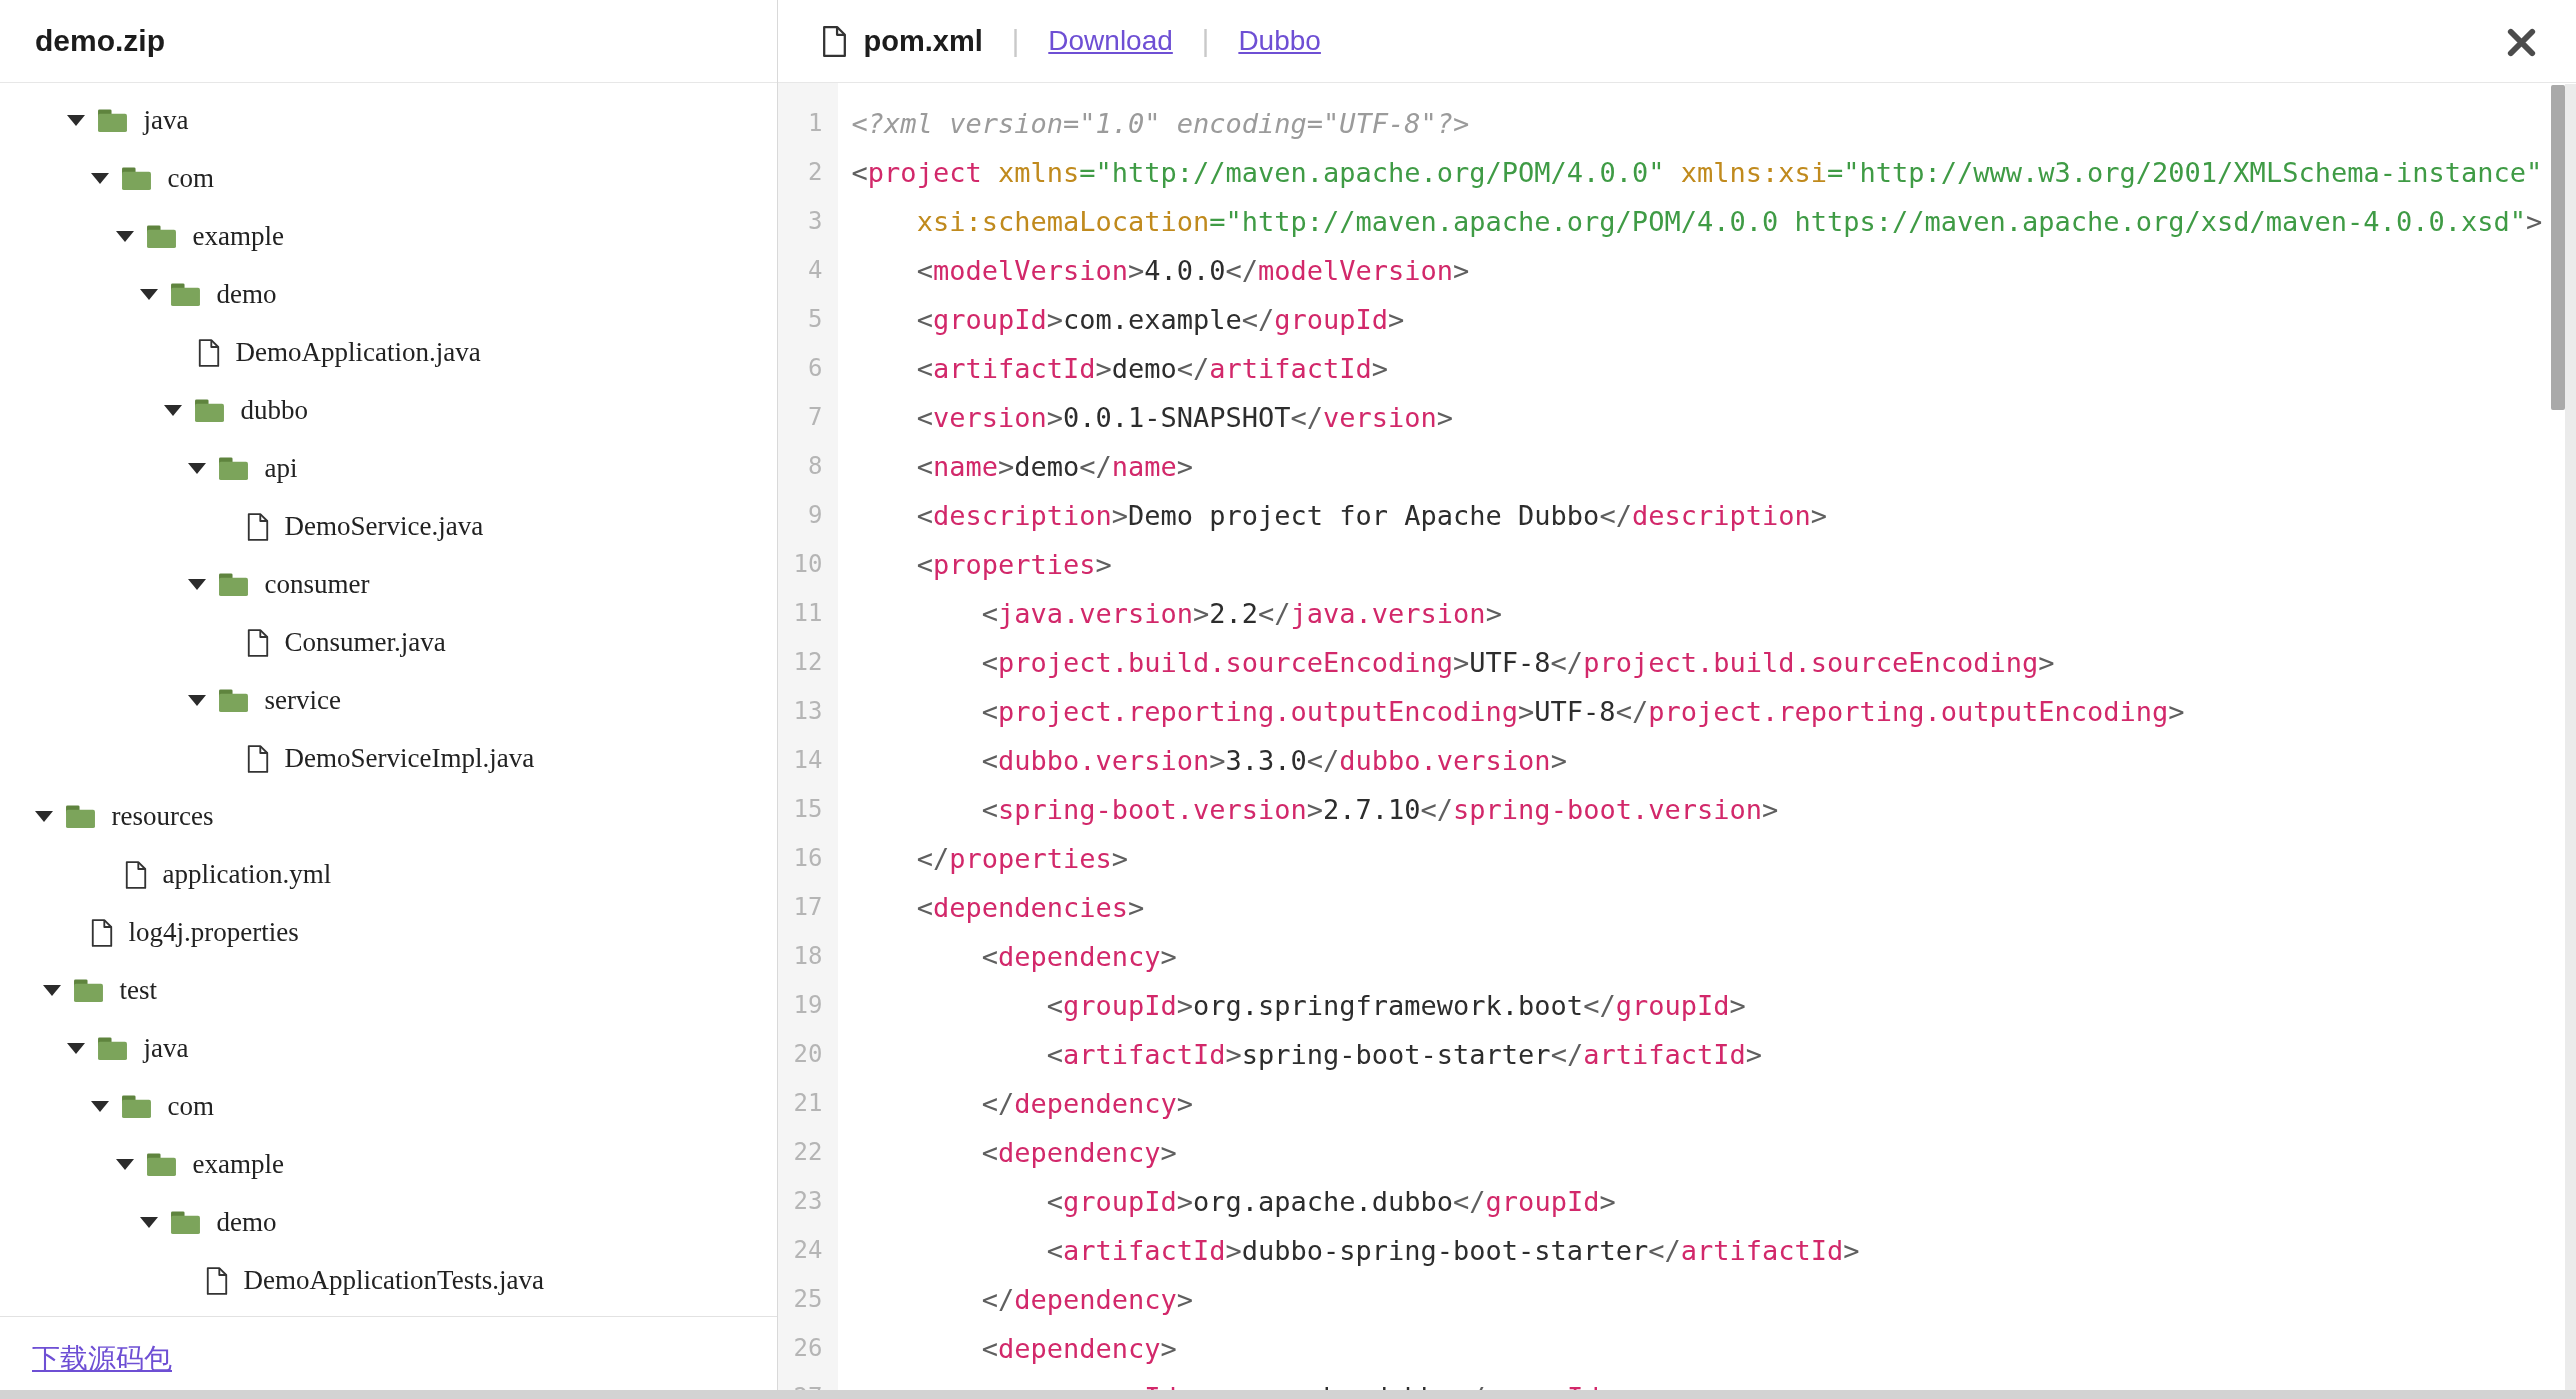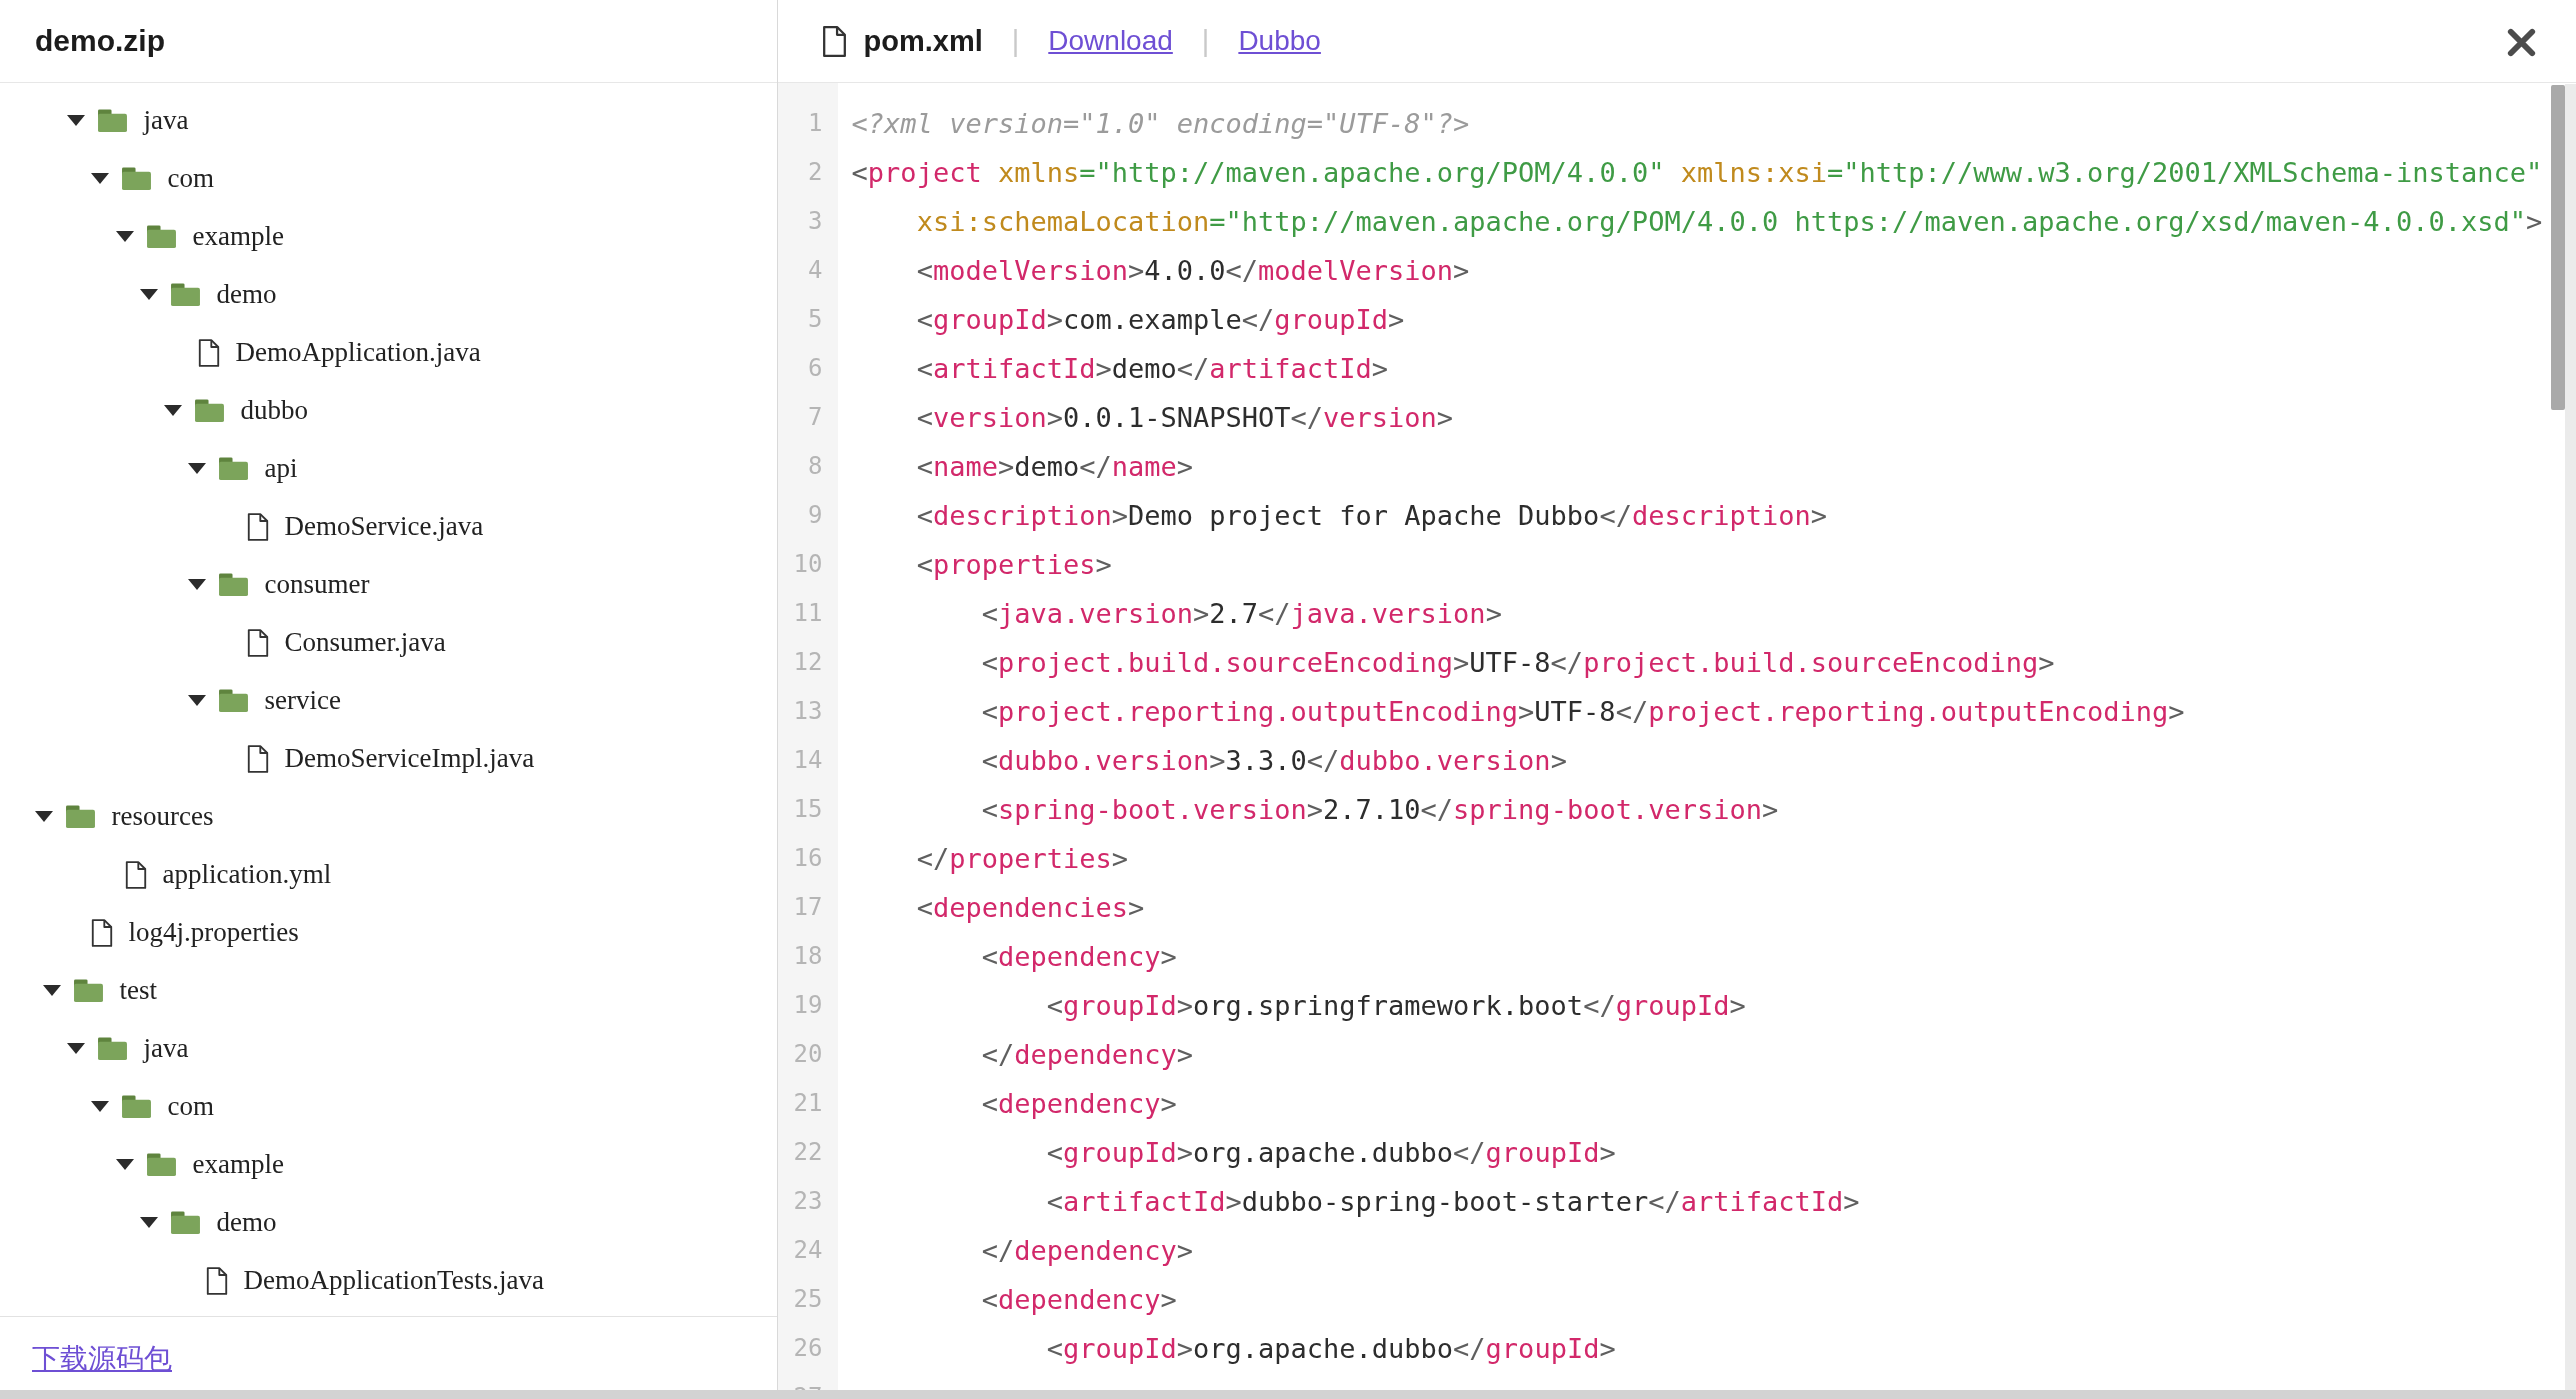--- a/index.html
+++ b/index.html
@@ -340,29 +340,30 @@
           <div class="code-line"><span class="tk-cm">&lt;?xml version="1.0" encoding="UTF-8"?&gt;</span></div>
           <div class="code-line"><span class="tk-br">&lt;</span><span class="tk-tag">project</span><span class="tk-txt"> </span><span class="tk-attr">xmlns</span><span class="tk-str">="http://maven.apache.org/POM/4.0.0"</span><span class="tk-txt"> </span><span class="tk-attr">xmlns:xsi</span><span class="tk-str">="http://www.w3.org/2001/XMLSchema-instance"</span></div>
           <div class="code-line"><span class="tk-txt">    </span><span class="tk-attr">xsi:schemaLocation</span><span class="tk-str">="http://maven.apache.org/POM/4.0.0 https://maven.apache.org/xsd/maven-4.0.0.xsd"</span><span class="tk-br">&gt;</span></div>
           <div class="code-line"><span class="tk-txt">    </span><span class="tk-br">&lt;</span><span class="tk-tag">modelVersion</span><span class="tk-br">&gt;</span><span class="tk-txt">4.0.0</span><span class="tk-br">&lt;/</span><span class="tk-tag">modelVersion</span><span class="tk-br">&gt;</span></div>
           <div class="code-line"><span class="tk-txt">    </span><span class="tk-br">&lt;</span><span class="tk-tag">groupId</span><span class="tk-br">&gt;</span><span class="tk-txt">com.example</span><span class="tk-br">&lt;/</span><span class="tk-tag">groupId</span><span class="tk-br">&gt;</span></div>
           <div class="code-line"><span class="tk-txt">    </span><span class="tk-br">&lt;</span><span class="tk-tag">artifactId</span><span class="tk-br">&gt;</span><span class="tk-txt">demo</span><span class="tk-br">&lt;/</span><span class="tk-tag">artifactId</span><span class="tk-br">&gt;</span></div>
           <div class="code-line"><span class="tk-txt">    </span><span class="tk-br">&lt;</span><span class="tk-tag">version</span><span class="tk-br">&gt;</span><span class="tk-txt">0.0.1-SNAPSHOT</span><span class="tk-br">&lt;/</span><span class="tk-tag">version</span><span class="tk-br">&gt;</span></div>
           <div class="code-line"><span class="tk-txt">    </span><span class="tk-br">&lt;</span><span class="tk-tag">name</span><span class="tk-br">&gt;</span><span class="tk-txt">demo</span><span class="tk-br">&lt;/</span><span class="tk-tag">name</span><span class="tk-br">&gt;</span></div>
           <div class="code-line"><span class="tk-txt">    </span><span class="tk-br">&lt;</span><span class="tk-tag">description</span><span class="tk-br">&gt;</span><span class="tk-txt">Demo project for Apache Dubbo</span><span class="tk-br">&lt;/</span><span class="tk-tag">description</span><span class="tk-br">&gt;</span></div>
           <div class="code-line"><span class="tk-txt">    </span><span class="tk-br">&lt;</span><span class="tk-tag">properties</span><span class="tk-br">&gt;</span></div>
-          <div class="code-line"><span class="tk-txt">        </span><span class="tk-br">&lt;</span><span class="tk-tag">java.version</span><span class="tk-br">&gt;</span><span class="tk-txt">2.7</span><span class="tk-br">&lt;/</span><span class="tk-tag">java.version</span><span class="tk-br">&gt;</span></div>
+          <div class="code-line"><span class="tk-txt">        </span><span class="tk-br">&lt;</span><span class="tk-tag">java.version</span><span class="tk-br">&gt;</span><span class="tk-txt">2.2</span><span class="tk-br">&lt;/</span><span class="tk-tag">java.version</span><span class="tk-br">&gt;</span></div>
           <div class="code-line"><span class="tk-txt">        </span><span class="tk-br">&lt;</span><span class="tk-tag">project.build.sourceEncoding</span><span class="tk-br">&gt;</span><span class="tk-txt">UTF-8</span><span class="tk-br">&lt;/</span><span class="tk-tag">project.build.sourceEncoding</span><span class="tk-br">&gt;</span></div>
           <div class="code-line"><span class="tk-txt">        </span><span class="tk-br">&lt;</span><span class="tk-tag">project.reporting.outputEncoding</span><span class="tk-br">&gt;</span><span class="tk-txt">UTF-8</span><span class="tk-br">&lt;/</span><span class="tk-tag">project.reporting.outputEncoding</span><span class="tk-br">&gt;</span></div>
           <div class="code-line"><span class="tk-txt">        </span><span class="tk-br">&lt;</span><span class="tk-tag">dubbo.version</span><span class="tk-br">&gt;</span><span class="tk-txt">3.3.0</span><span class="tk-br">&lt;/</span><span class="tk-tag">dubbo.version</span><span class="tk-br">&gt;</span></div>
           <div class="code-line"><span class="tk-txt">        </span><span class="tk-br">&lt;</span><span class="tk-tag">spring-boot.version</span><span class="tk-br">&gt;</span><span class="tk-txt">2.7.10</span><span class="tk-br">&lt;/</span><span class="tk-tag">spring-boot.version</span><span class="tk-br">&gt;</span></div>
           <div class="code-line"><span class="tk-txt">    </span><span class="tk-br">&lt;/</span><span class="tk-tag">properties</span><span class="tk-br">&gt;</span></div>
           <div class="code-line"><span class="tk-txt">    </span><span class="tk-br">&lt;</span><span class="tk-tag">dependencies</span><span class="tk-br">&gt;</span></div>
           <div class="code-line"><span class="tk-txt">        </span><span class="tk-br">&lt;</span><span class="tk-tag">dependency</span><span class="tk-br">&gt;</span></div>
           <div class="code-line"><span class="tk-txt">            </span><span class="tk-br">&lt;</span><span class="tk-tag">groupId</span><span class="tk-br">&gt;</span><span class="tk-txt">org.springframework.boot</span><span class="tk-br">&lt;/</span><span class="tk-tag">groupId</span><span class="tk-br">&gt;</span></div>
+          <div class="code-line"><span class="tk-txt">            </span><span class="tk-br">&lt;</span><span class="tk-tag">artifactId</span><span class="tk-br">&gt;</span><span class="tk-txt">spring-boot-starter</span><span class="tk-br">&lt;/</span><span class="tk-tag">artifactId</span><span class="tk-br">&gt;</span></div>
           <div class="code-line"><span class="tk-txt">        </span><span class="tk-br">&lt;/</span><span class="tk-tag">dependency</span><span class="tk-br">&gt;</span></div>
           <div class="code-line"><span class="tk-txt">        </span><span class="tk-br">&lt;</span><span class="tk-tag">dependency</span><span class="tk-br">&gt;</span></div>
           <div class="code-line"><span class="tk-txt">            </span><span class="tk-br">&lt;</span><span class="tk-tag">groupId</span><span class="tk-br">&gt;</span><span class="tk-txt">org.apache.dubbo</span><span class="tk-br">&lt;/</span><span class="tk-tag">groupId</span><span class="tk-br">&gt;</span></div>
           <div class="code-line"><span class="tk-txt">            </span><span class="tk-br">&lt;</span><span class="tk-tag">artifactId</span><span class="tk-br">&gt;</span><span class="tk-txt">dubbo-spring-boot-starter</span><span class="tk-br">&lt;/</span><span class="tk-tag">artifactId</span><span class="tk-br">&gt;</span></div>
           <div class="code-line"><span class="tk-txt">        </span><span class="tk-br">&lt;/</span><span class="tk-tag">dependency</span><span class="tk-br">&gt;</span></div>
           <div class="code-line"><span class="tk-txt">        </span><span class="tk-br">&lt;</span><span class="tk-tag">dependency</span><span class="tk-br">&gt;</span></div>
           <div class="code-line"><span class="tk-txt">            </span><span class="tk-br">&lt;</span><span class="tk-tag">groupId</span><span class="tk-br">&gt;</span><span class="tk-txt">org.apache.dubbo</span><span class="tk-br">&lt;/</span><span class="tk-tag">groupId</span><span class="tk-br">&gt;</span></div>
         </div>
     </div>
   </div>

